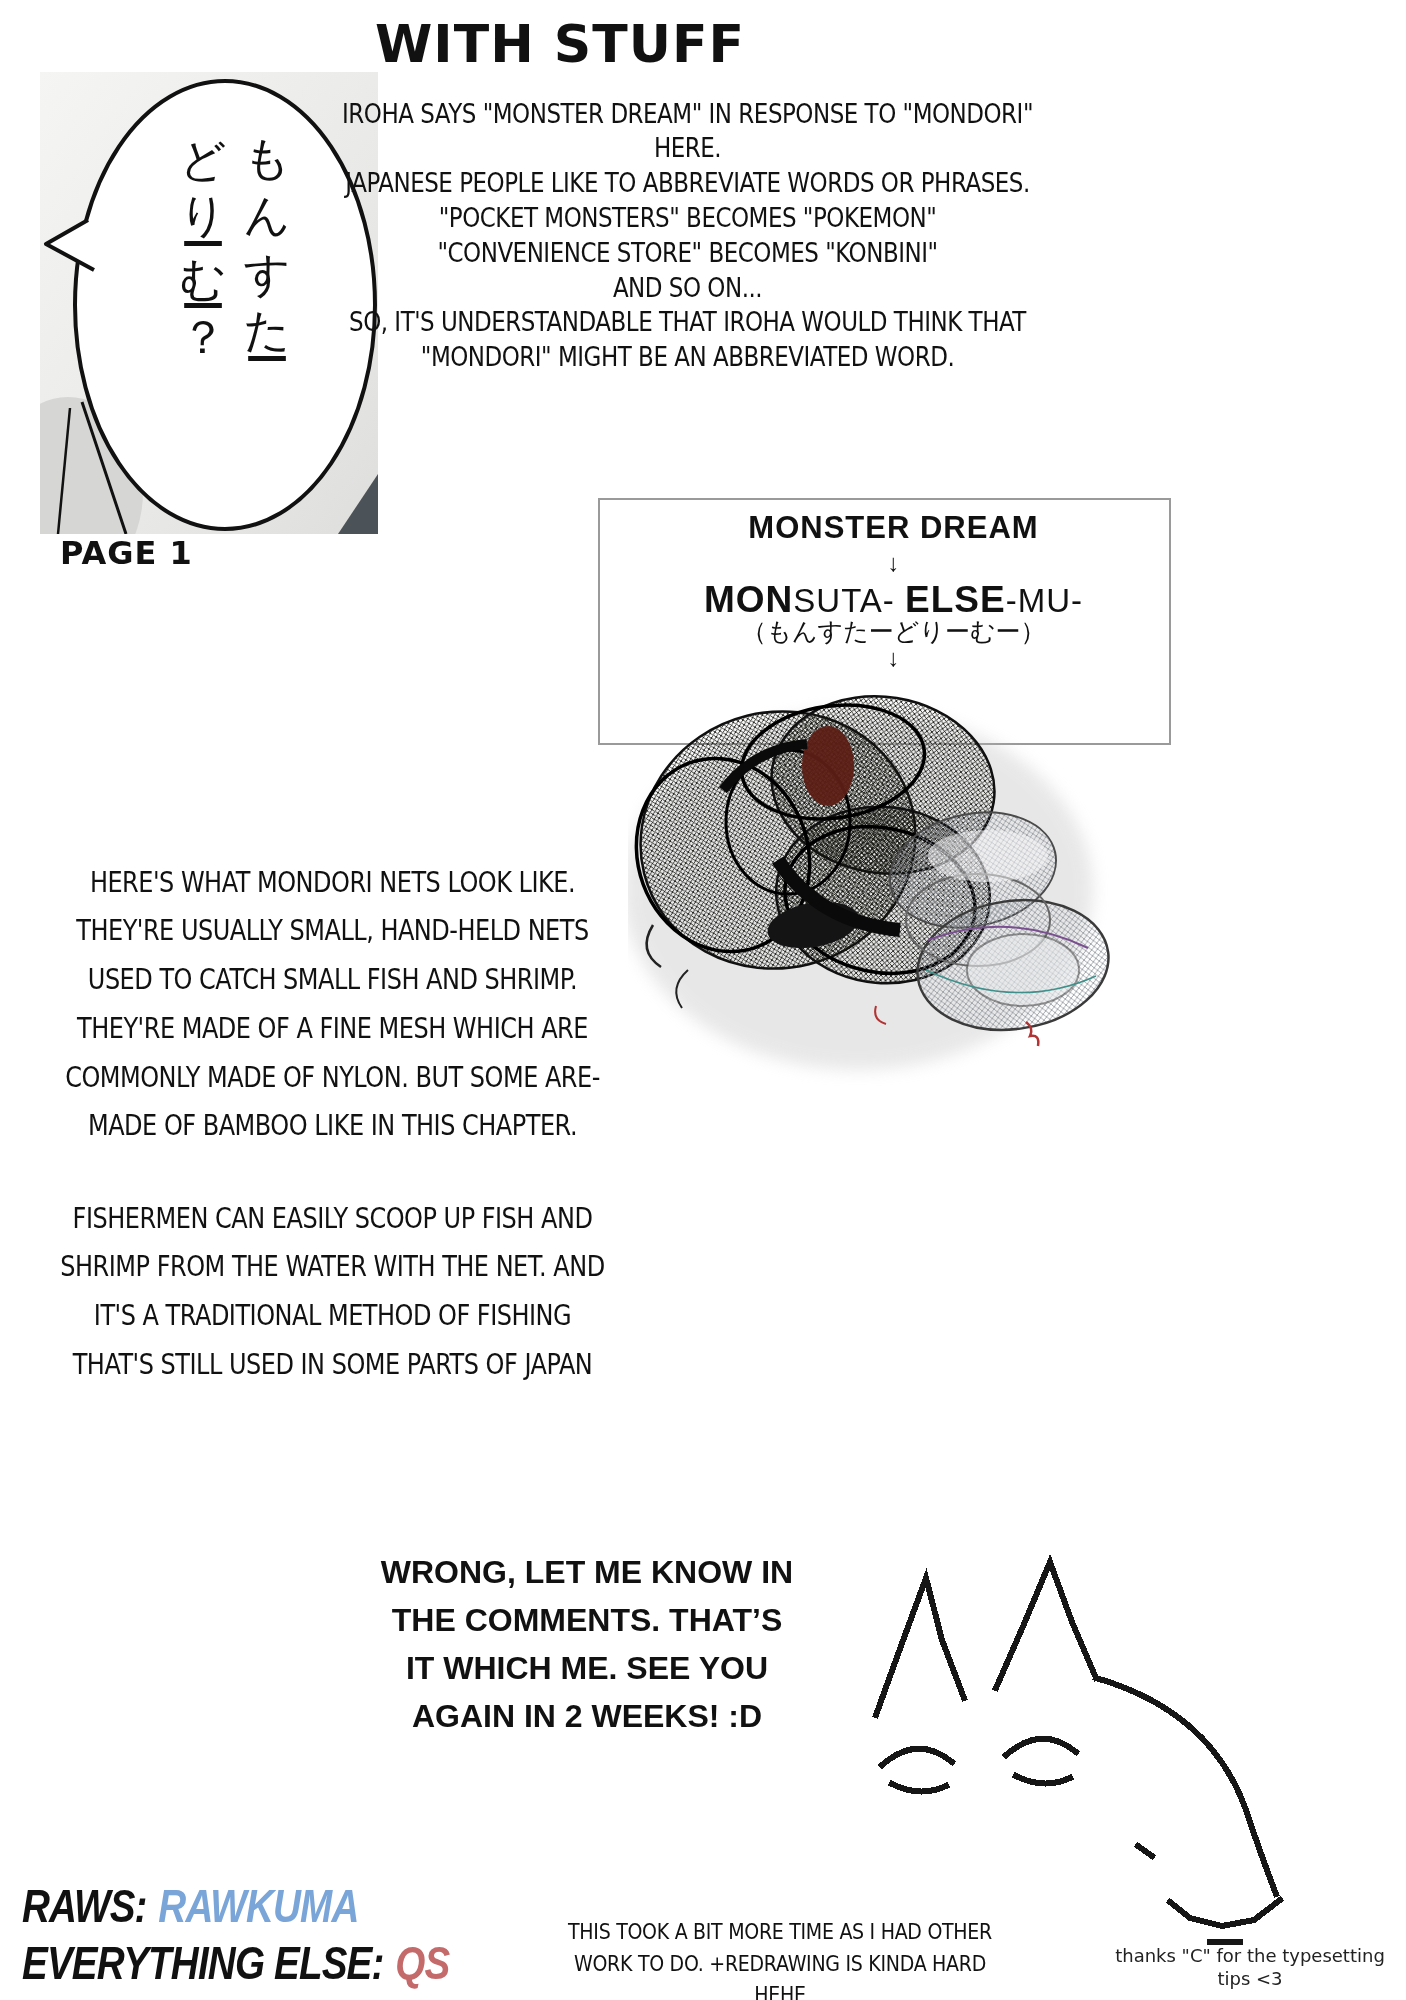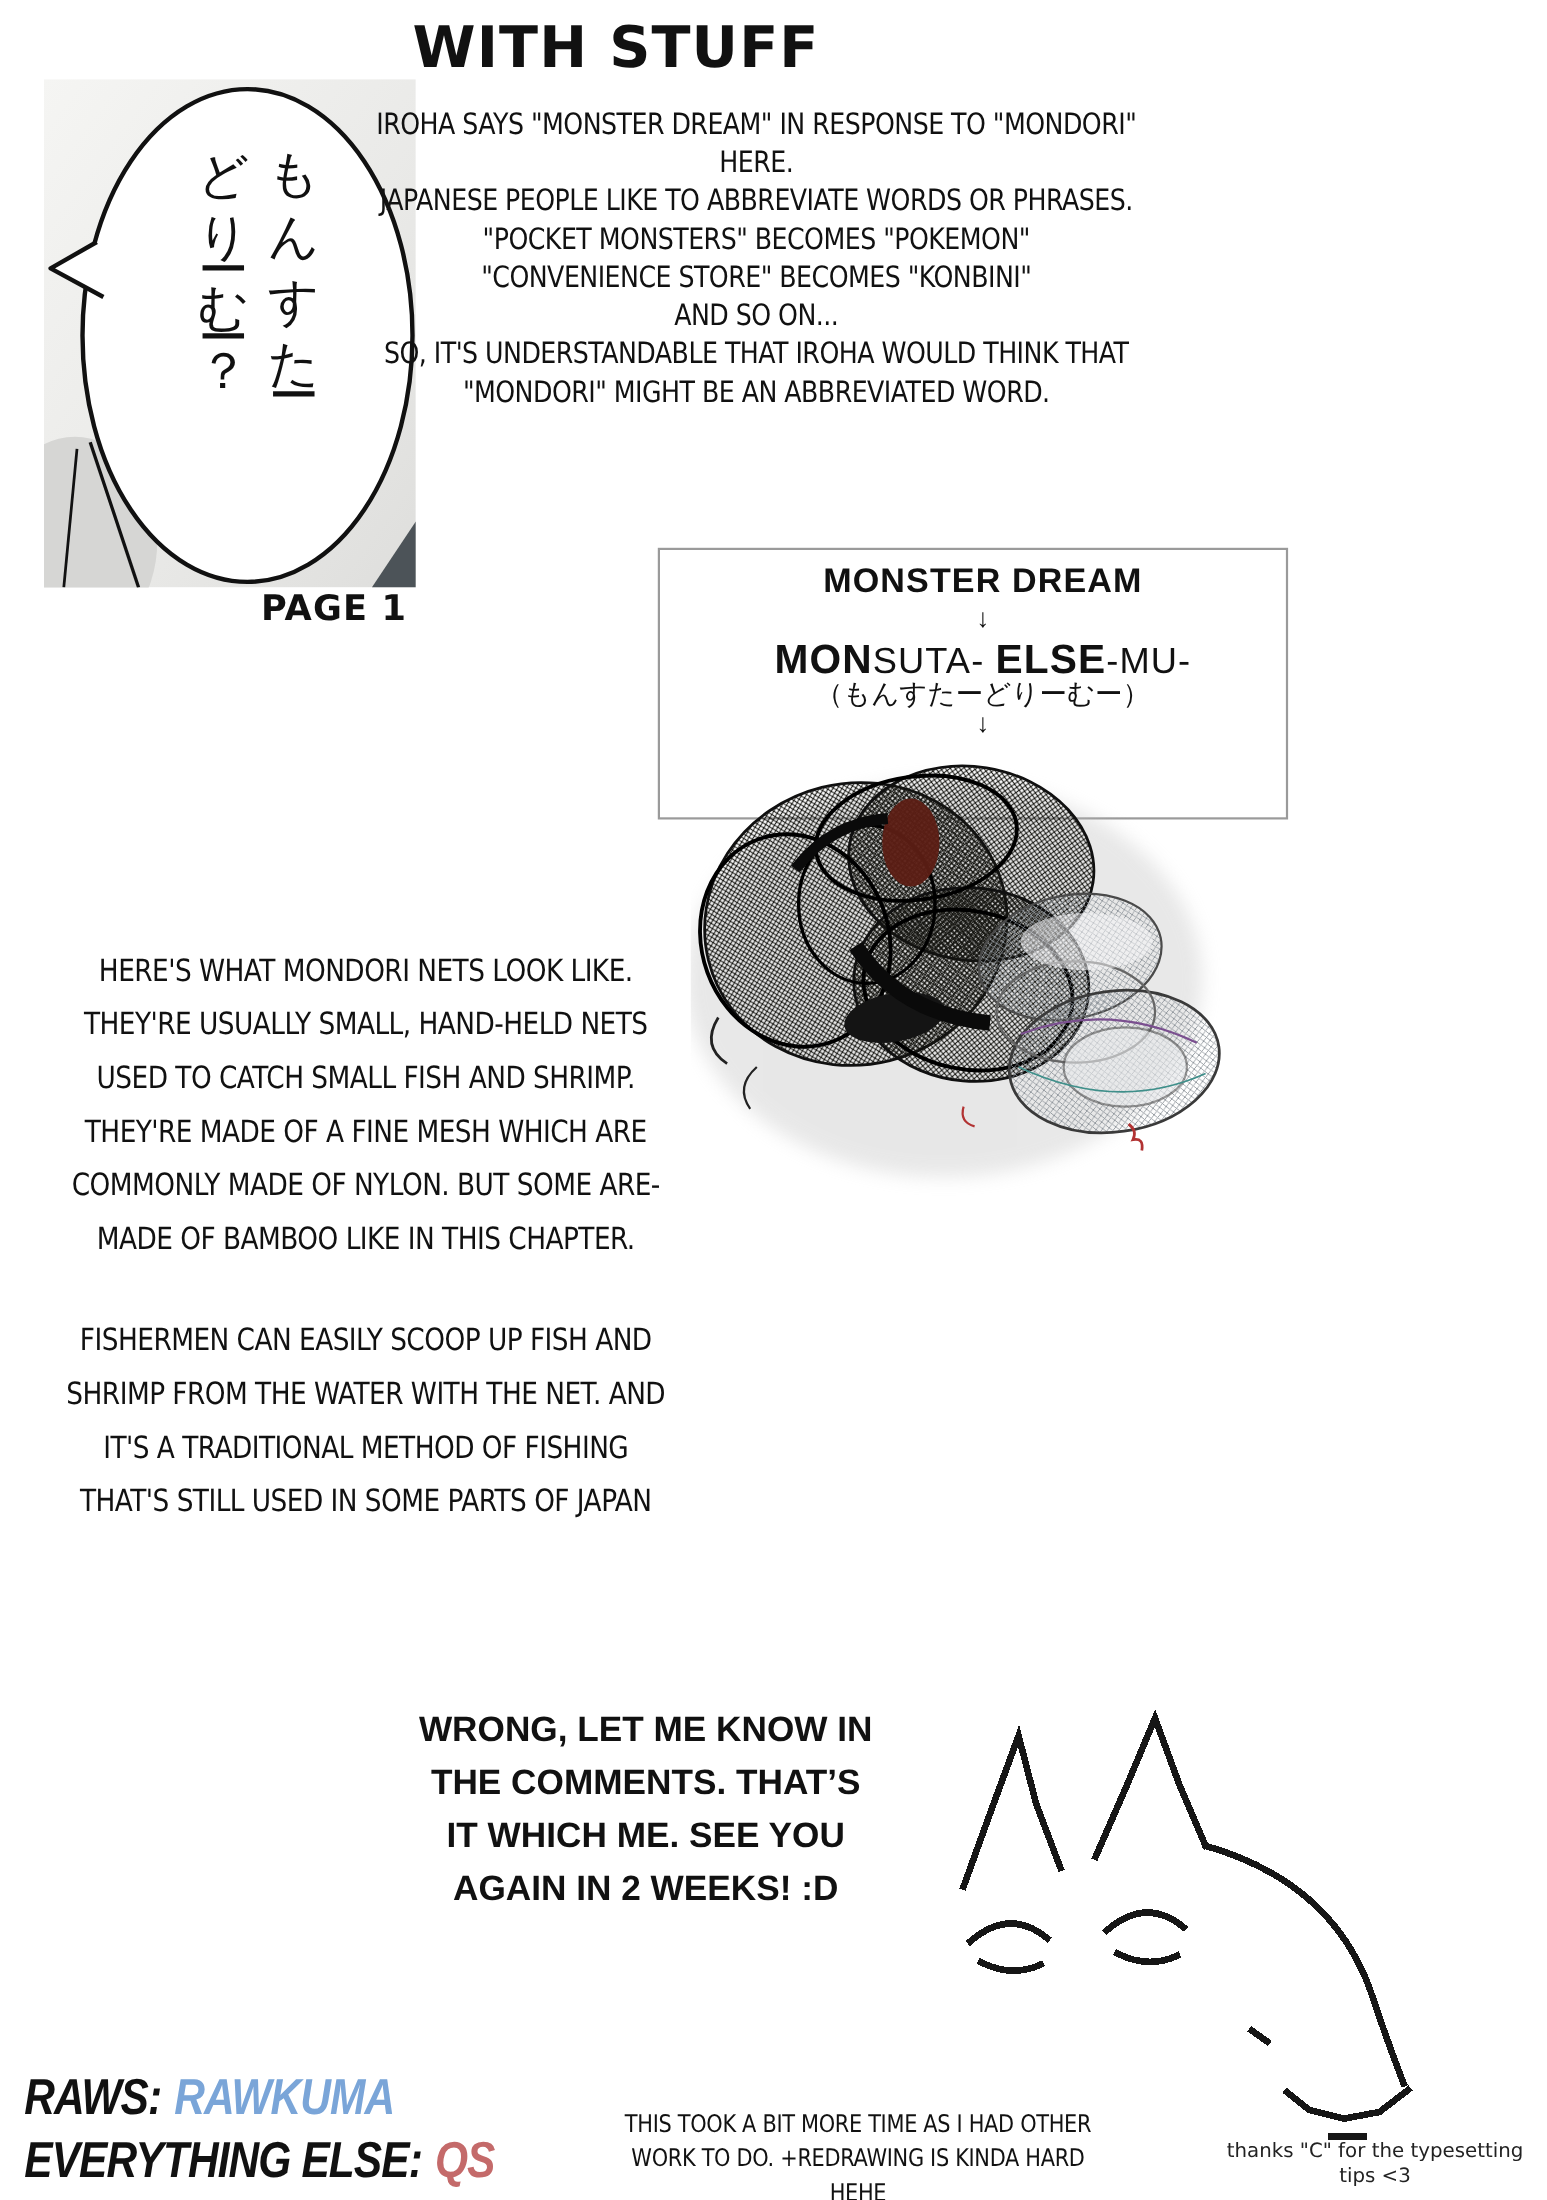--- a/index.html
+++ b/index.html
@@ -16,21 +16,21 @@
   .nets1{left:40px;top:858px;width:585px;font-size:24px;line-height:42px;}
   .nets2{left:40px;top:1194px;width:585px;font-size:24px;line-height:42px;}
   .footnote{left:500px;top:1916px;width:560px;font-size:19px;line-height:27px;letter-spacing:-0.3px;}
 
   
   .bubble-fig{position:absolute;left:40px;top:72px;width:338px;height:462px;}
   .bubble-fig svg{position:absolute;left:0;top:0;}
   .jp{position:absolute;right:78px;top:34px;height:415px;writing-mode:vertical-rl;
       white-space:pre-line;font-size:46px;line-height:64px;letter-spacing:5px;color:#111;
       font-family:"DejaVu Sans",sans-serif;}
-  .page1{position:absolute;left:60px;top:534px;width:310px;text-align:right;
+  .page1{position:absolute;left:60px;top:534px;width:310px;text-align:left;
          font-size:32px;font-weight:bold;letter-spacing:1px;}
 
   
   .diagram-box{position:absolute;left:598px;top:498px;width:573px;height:247px;
                border:2px solid #9a9a9a;box-sizing:border-box;text-align:center;padding-top:8px;
                font-family:"Liberation Sans",sans-serif;padding-left:18px;}
   .dg-word{font-size:31px;font-weight:bold;letter-spacing:1px;line-height:40px;}
   .dg-arrow{font-size:24px;line-height:30px;}
   .dg-romaji{font-size:33px;line-height:44px;letter-spacing:1px;}
   .dg-romaji .hv{font-weight:bold;font-size:37px;}

